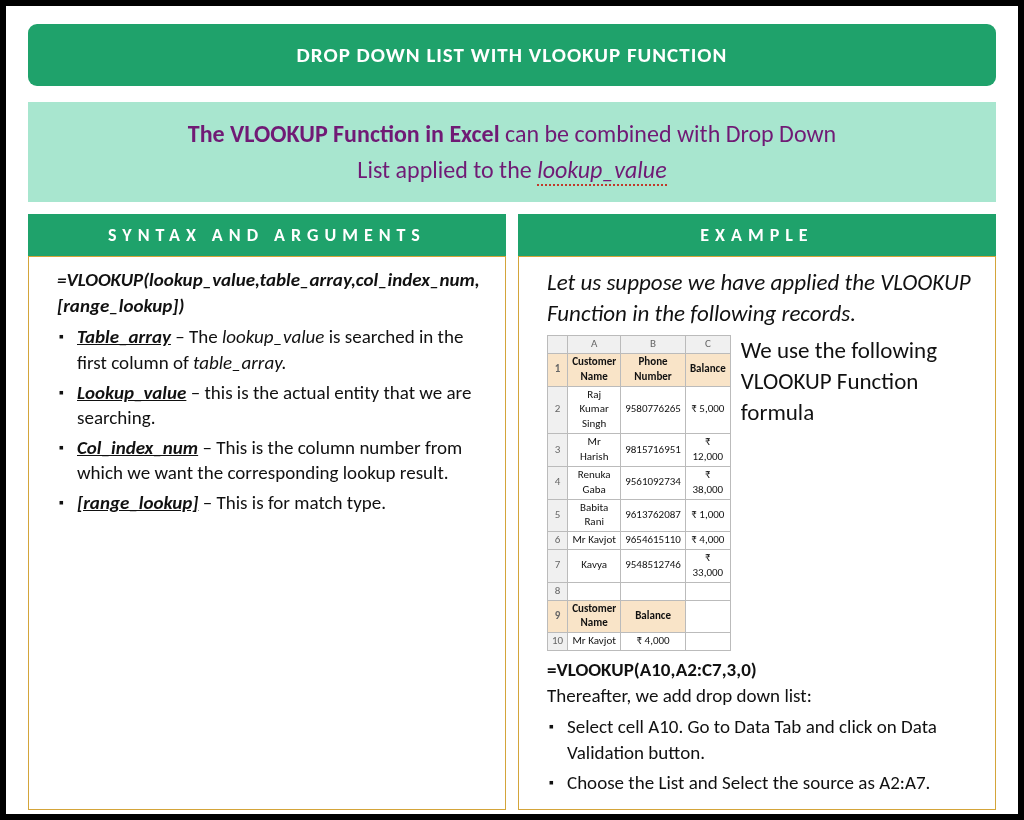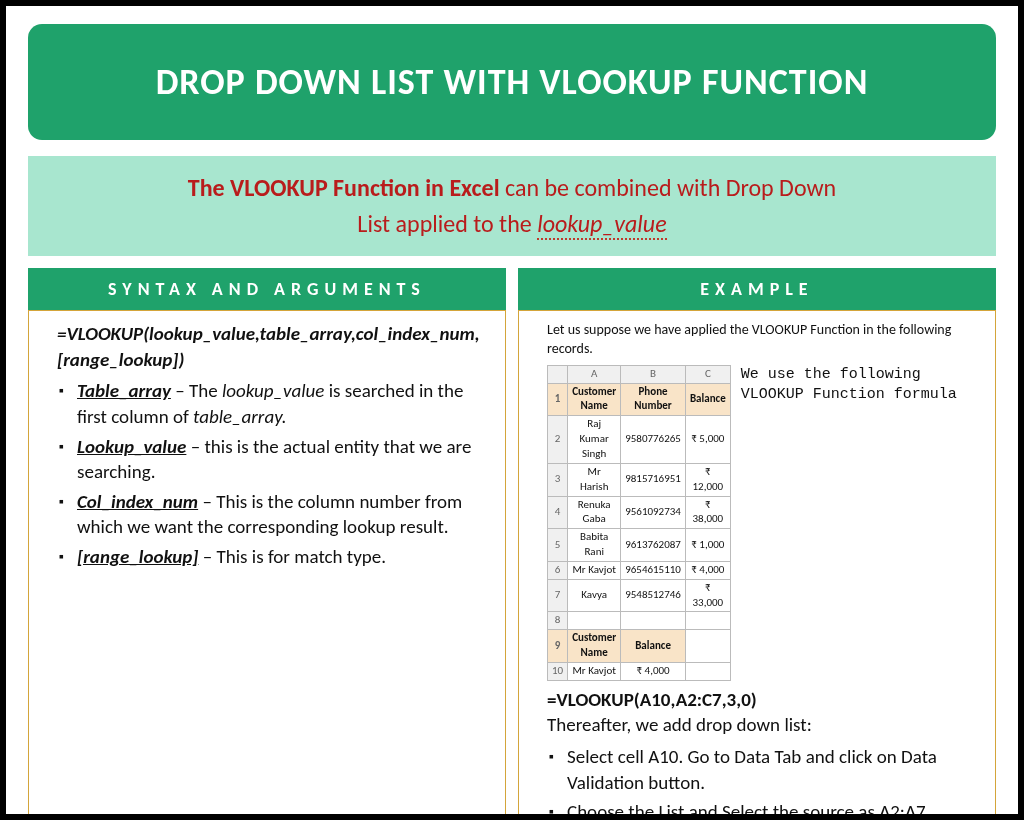--- a/index.html
+++ b/index.html
@@ -7,35 +7,35 @@
     font-family: Calibri, Arial, sans-serif;
     background: #fff;
     width: 1024px;
     height: 820px;
     border: 6px solid #000;
     padding: 18px 22px 8px 22px;
     position: relative;
   }
   .title-banner {
     background: #1fa26b;
-    border-radius: 14px;
+    border-radius: 9px;
     color: #fff;
     text-align: center;
-    padding: 36px 10px;
-    font-size: 36px;
+    padding: 18px 10px;
+    font-size: 21px;
     font-weight: 700;
     letter-spacing: 1px;
     margin-bottom: 16px;
   }
   .intro-box {
     background: #a8e6cf;
     padding: 14px 20px;
     text-align: center;
     font-size: 24px;
-    color: #b91c1c;
+    color: #701a75;
     line-height: 1.5;
     margin-bottom: 12px;
   }
   .intro-box .bold { font-weight: 700; }
   .intro-box .lookup { font-style: italic; border-bottom: 2px dotted #c0392b; }
   .columns { display: flex; gap: 12px; }
   .col { flex: 1; display: flex; flex-direction: column; }
   .col-header {
     background: #1fa26b;
     color: #fff;
@@ -56,37 +56,37 @@
   }
   .syntax-formula {
     font-weight: 700;
     font-style: italic;
   }
   .arg-list { list-style: none; margin-top: 6px; }
   .arg-list li { position: relative; padding-left: 20px; margin-bottom: 4px; }
   .arg-list li::before { content: "▪"; position: absolute; left: 2px; font-size: 14px; top: 4px; }
   .arg-name { font-weight: 700; font-style: italic; text-decoration: underline; }
   .arg-ital { font-style: italic; }
-  .ex-top { font-size: 14px; margin-bottom: 6px; }
+  .ex-top { font-size: 23px; margin-bottom: 6px; font-style: italic; }
   .ex-flex { display: flex; gap: 10px; align-items: flex-start; margin-bottom: 6px; }
   .mini-table {
     border: 1px solid #999;
     font-size: 11px;
     border-collapse: collapse;
     background: #fff;
   }
   .mini-table td, .mini-table th {
     border: 1px solid #bbb;
     padding: 1px 4px;
     text-align: center;
   }
   .mini-table .hrow td { background: #f9e4c8; font-weight: 700; }
   .mini-table .rowlabel { background: #f0f0f0; color: #666; width: 18px; }
   .mini-table .colhead { background: #f0f0f0; color: #666; font-weight: normal; }
-  .side-note { font-size: 15px; line-height: 1.35; font-family: Liberation Mono, monospace; }
+  .side-note { font-size: 23px; line-height: 1.35; }
   .ex-formula { font-weight: 700; font-size: 19px; margin-top: 2px; }
 </style>
 </head>
 <body>
 
 <div class="title-banner">DROP DOWN LIST WITH VLOOKUP FUNCTION</div>
 
 <div class="intro-box">
   <span class="bold">The VLOOKUP Function in Excel</span><span> can be combined with Drop Down</span><br>
   <span>List applied to the </span><span class="lookup">lookup_value</span>

